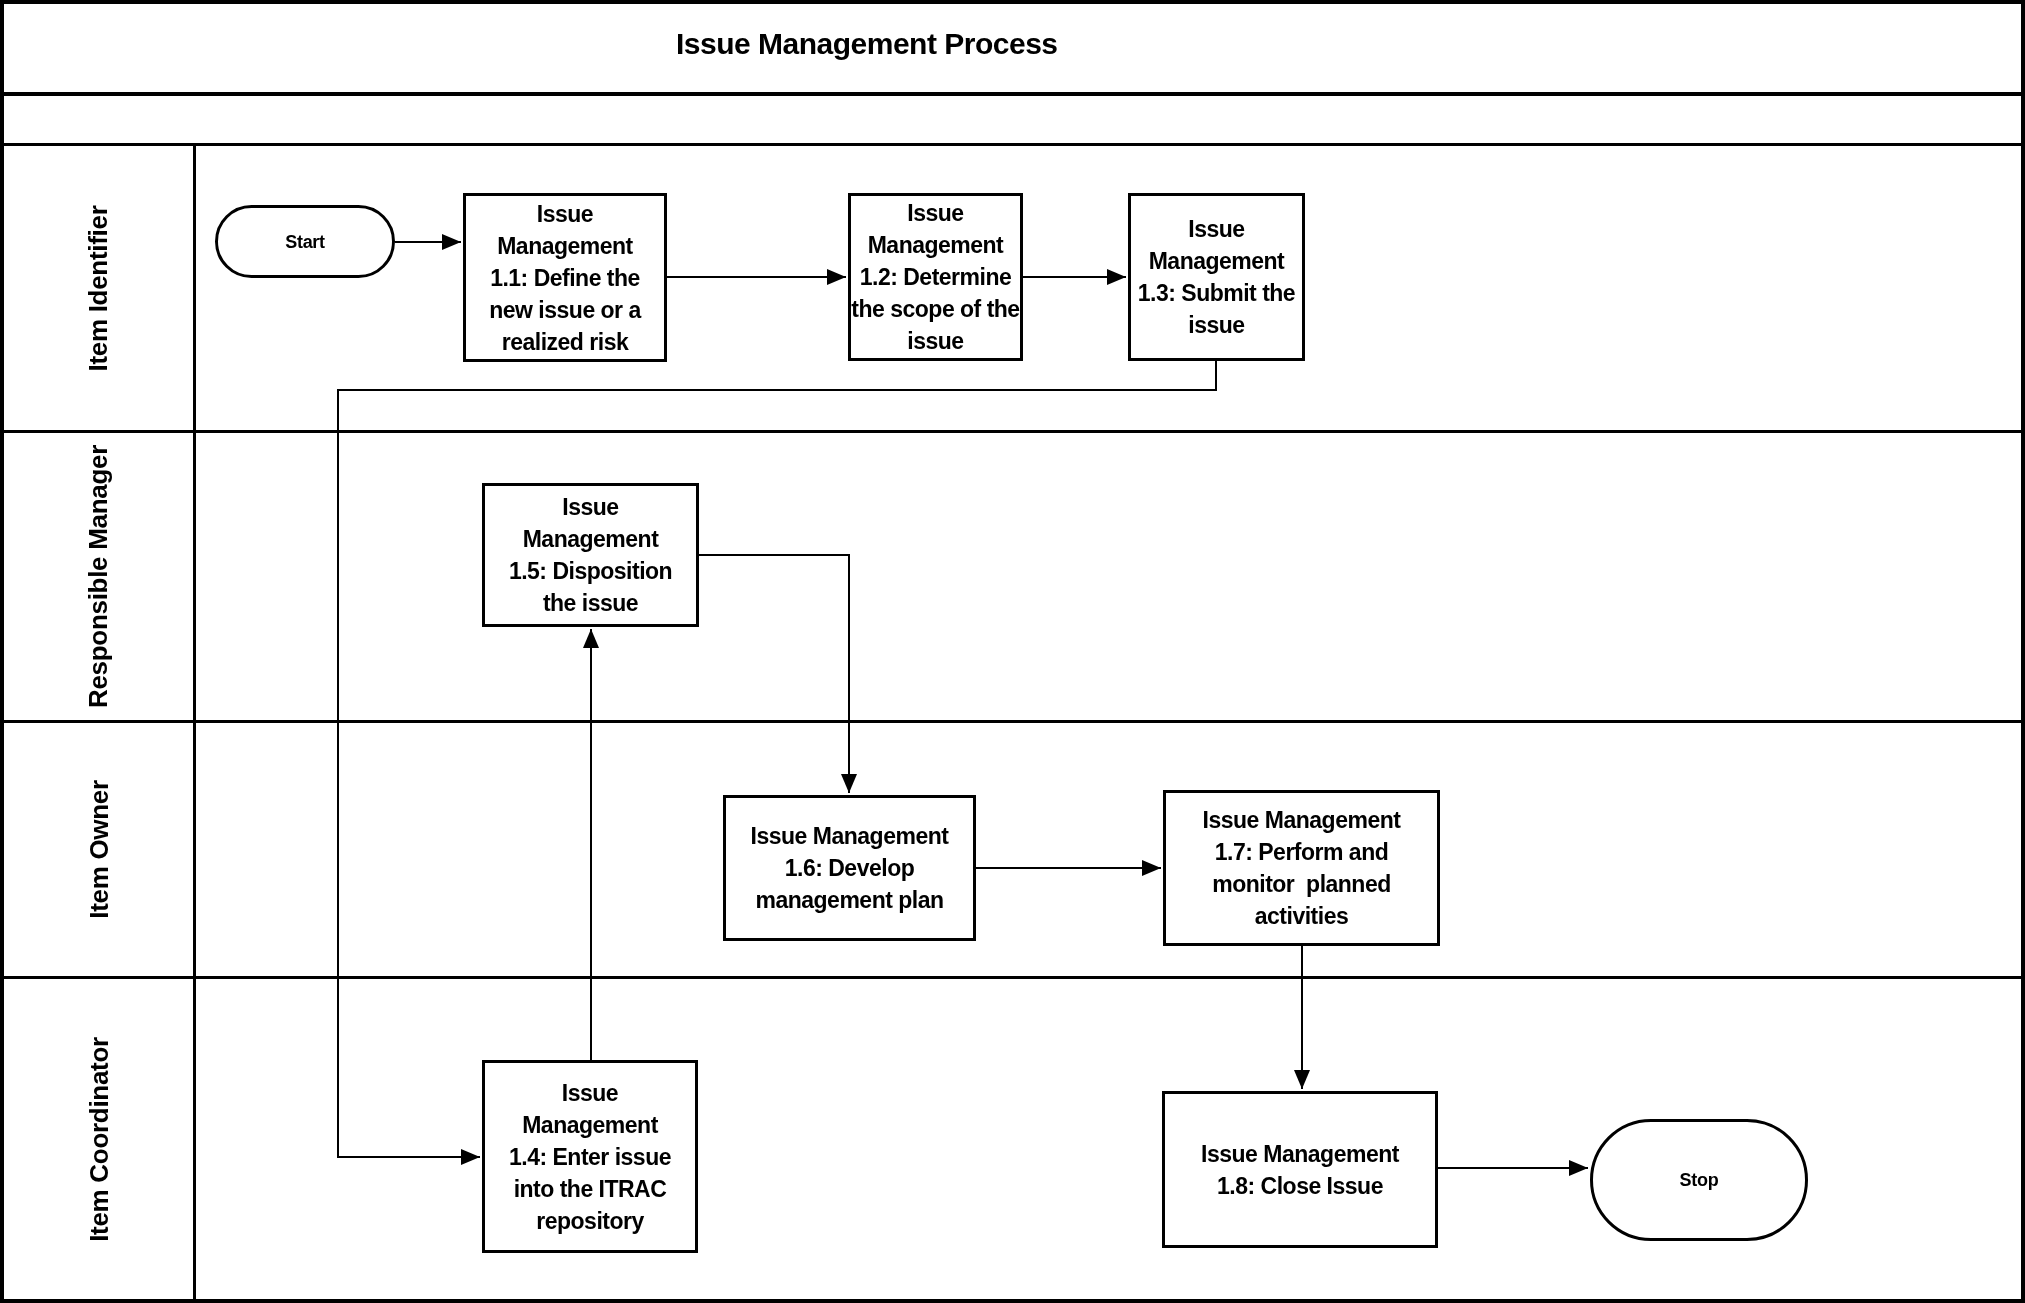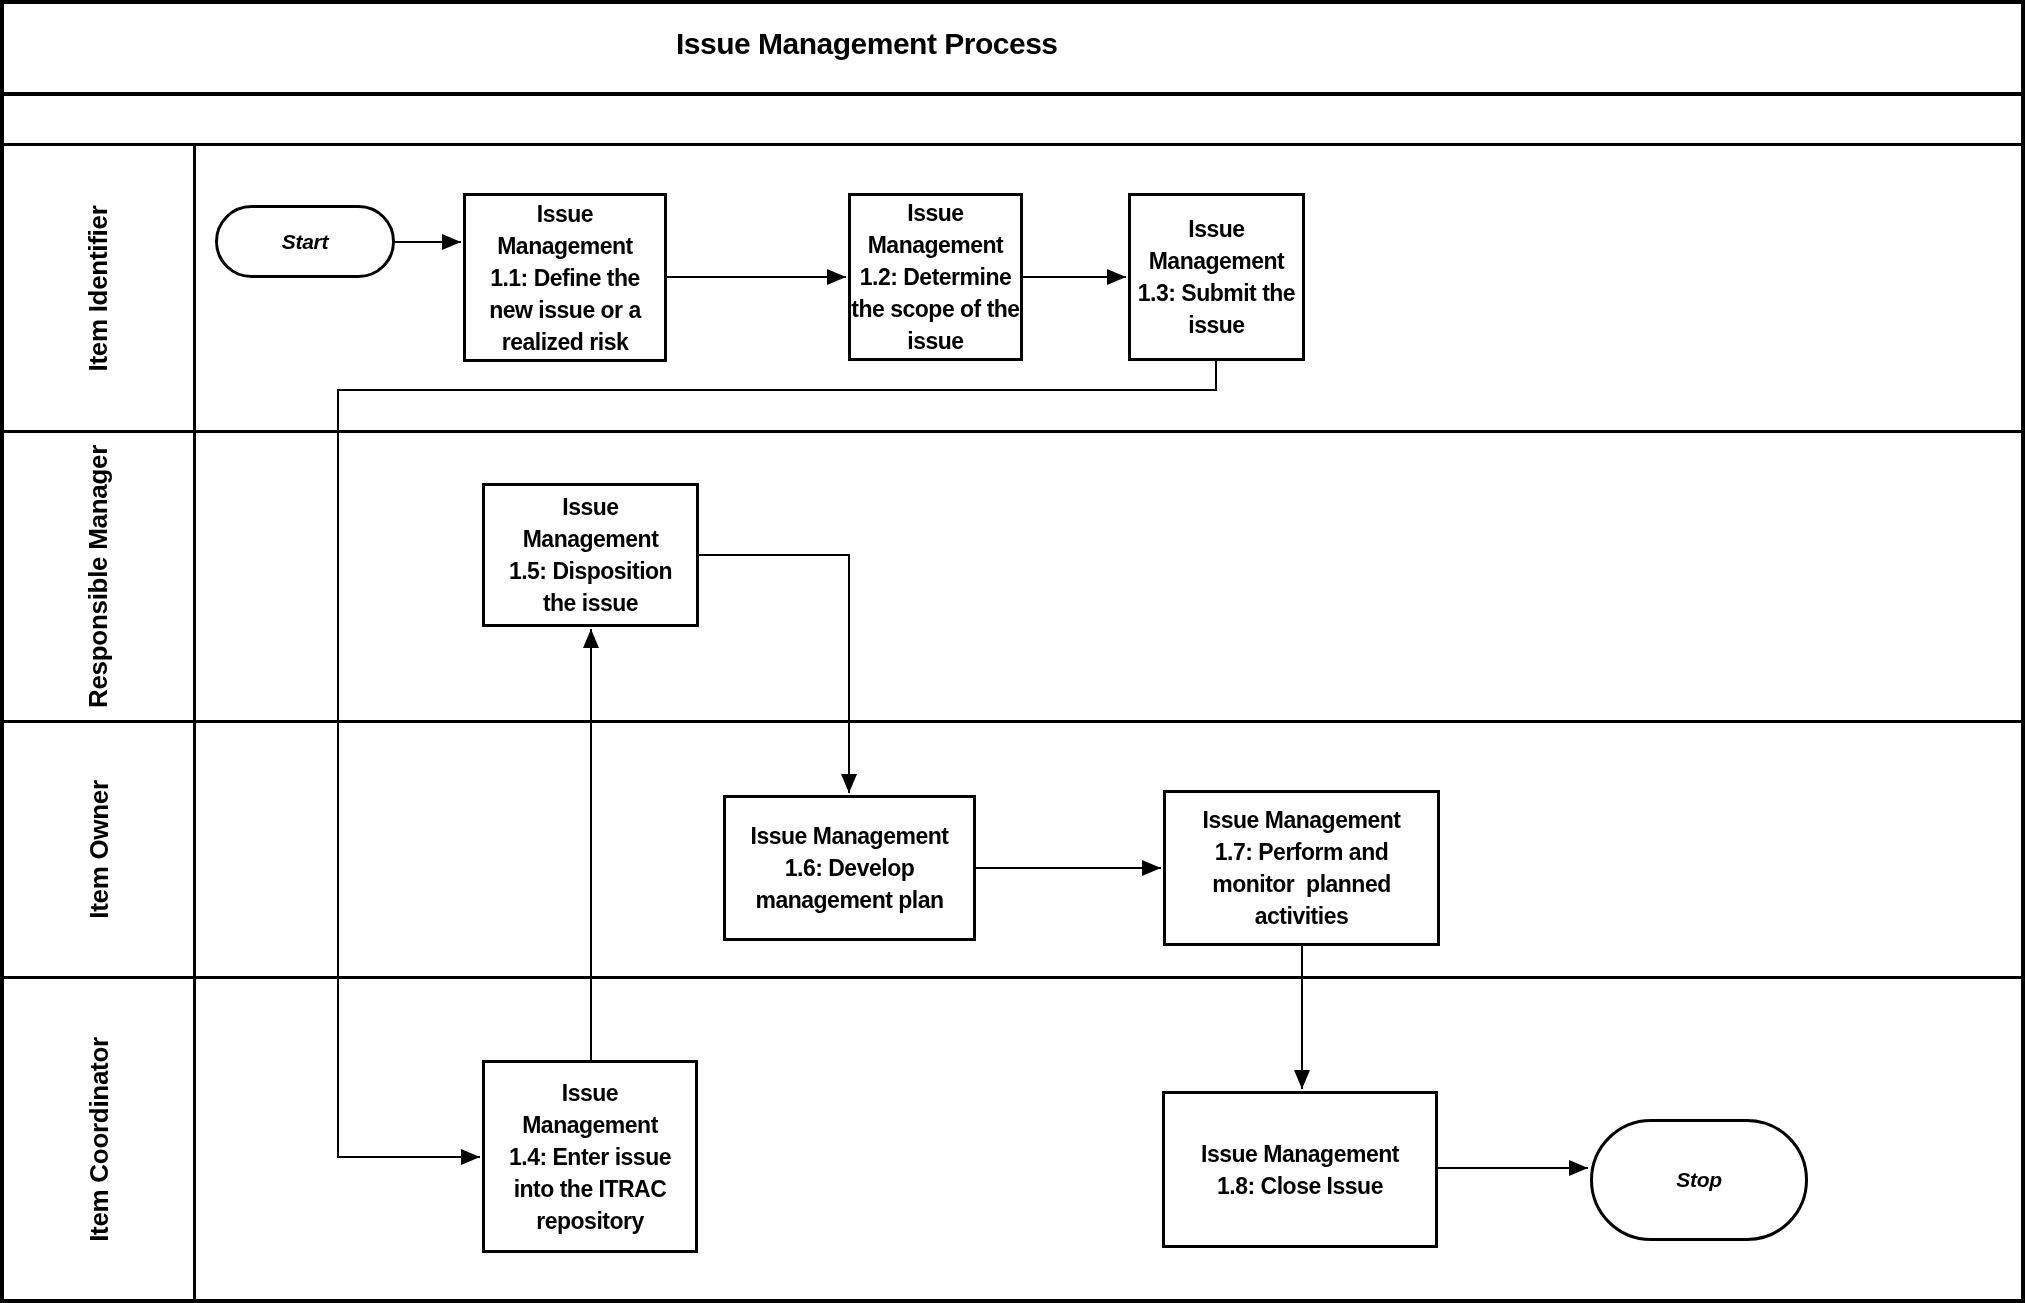--- a/index.html
+++ b/index.html
@@ -45,21 +45,21 @@
   }
   .connectors{position:absolute;left:0;top:0;pointer-events:none;}
   .node{
     position:absolute;box-sizing:border-box;
     border:3px solid #000;background:#fff;
     display:flex;align-items:center;justify-content:center;
     text-align:center;font-weight:bold;
     font-size:23px;line-height:32px;letter-spacing:-0.5px;
     white-space:pre;
   }
-  .terminal{border-radius:999px;font-size:21px;letter-spacing:-0.3px;font-style:italic;}
+  .terminal{border-radius:999px;font-size:18px;letter-spacing:-0.3px;}
   
   .n-start{left:215px;top:205px;width:180px;height:73px;}
   .n-11{left:463px;top:193px;width:204px;height:169px;}
   .n-12{left:848px;top:193px;width:175px;height:168px;}
   .n-13{left:1128px;top:193px;width:177px;height:168px;}
   .n-15{left:482px;top:483px;width:217px;height:144px;}
   .n-16{left:723px;top:795px;width:253px;height:146px;}
   .n-17{left:1163px;top:790px;width:277px;height:156px;}
   .n-14{left:482px;top:1060px;width:216px;height:193px;}
   .n-18{left:1162px;top:1091px;width:276px;height:157px;}

